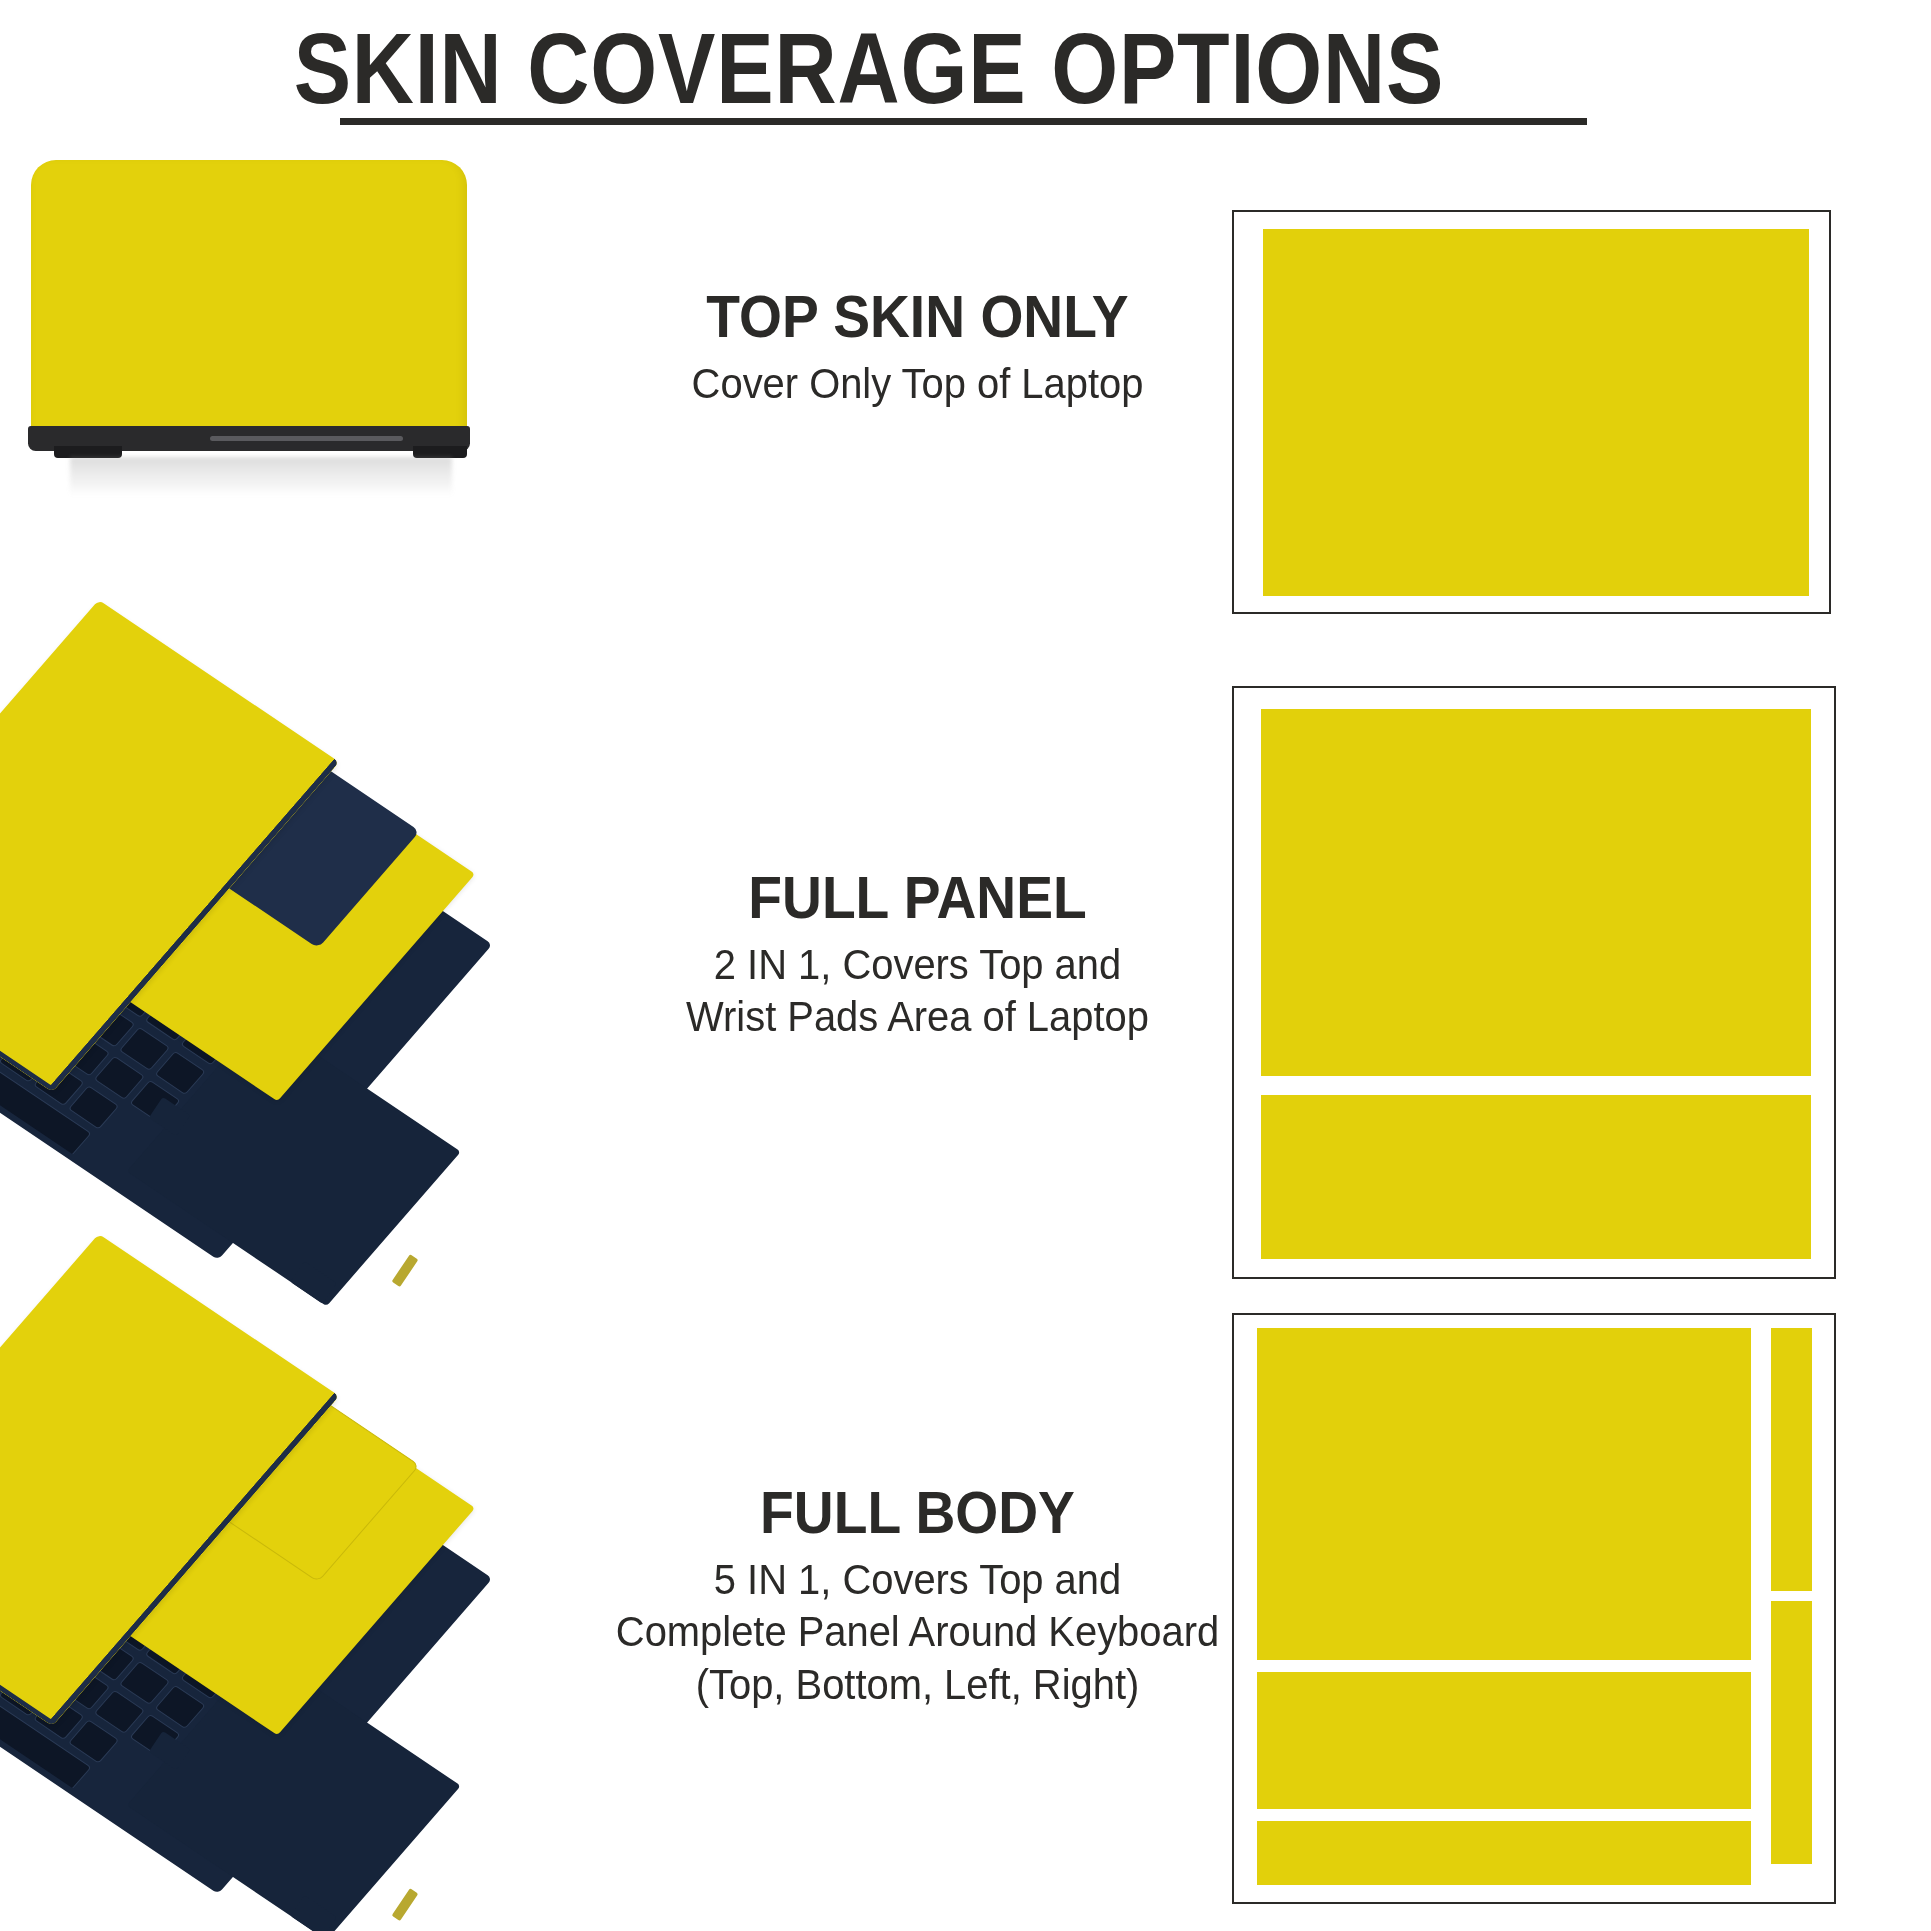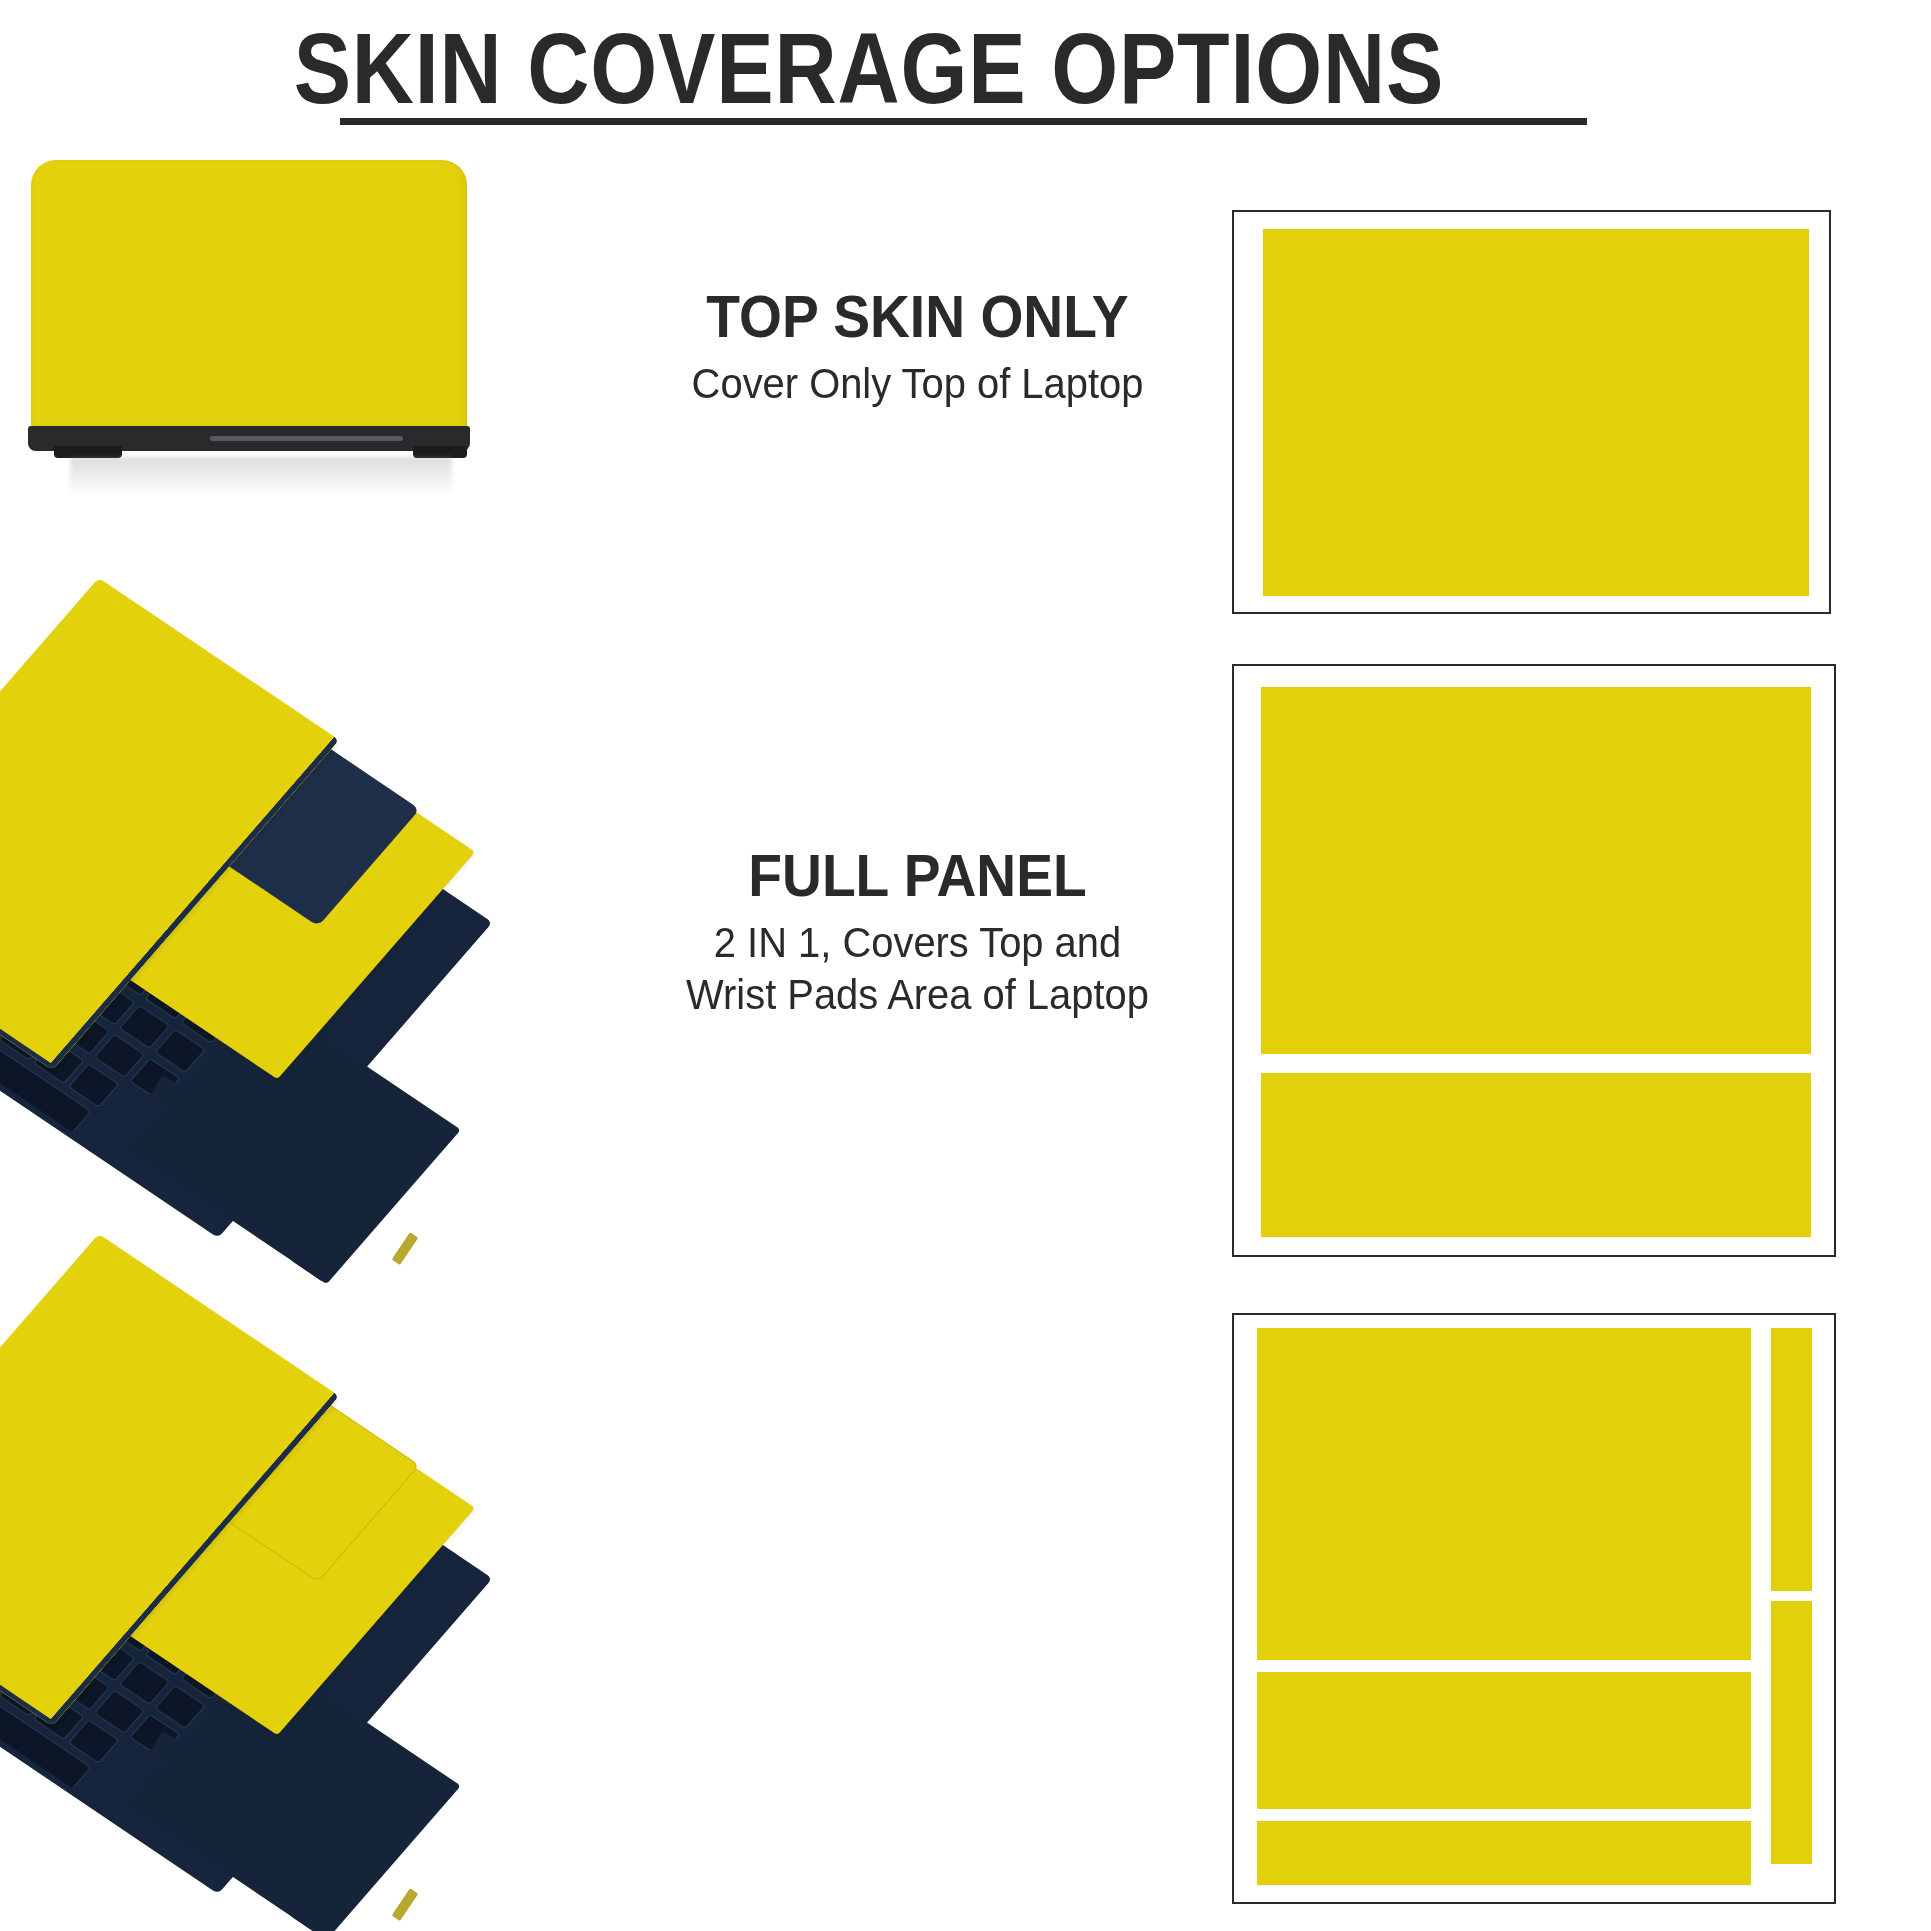--- a/index.html
+++ b/index.html
@@ -45,21 +45,21 @@
     background: #2b2a28;
   }
 
   
   .row {
     position: absolute;
     left: 0;
     width: 1931px;
   }
   .row-1 { top: 145px;  height: 483px; }
-  .row-2 { top: 647px;  height: 628px; }
+  .row-2 { top: 669px;  height: 628px; }
   .row-3 { top: 1303px; height: 628px; }
 
   
   .textcol {
     position: absolute;
     left: 599px;
     width: 637px;
     text-align: center;
     margin-top: 14px;
   }
@@ -368,20 +368,28 @@
       <div class="quad palm"></div>
       <div class="quad trackpad-skin"></div>
       <div class="quad lid-big"></div>
       <div class="quad lid-edge"></div>
       <div class="hinge-foot" style="left:114px; top:425px; width:33px; height:25px; transform:rotate(34deg);"></div>
       <div class="hinge-foot" style="left:255px; top:591px; width:39px; height:25px; transform:rotate(34deg);"></div>
       <div class="port" style="left:361px; top:575px; width:9.7px; height:33px; transform:rotate(34deg);"></div>
     </div>
   </div>
 
+  <div class="textcol" style="top:164px;">
+    <div class="opt-title">FULL BODY</div>
+    <div class="opt-sub">
+      <span>5 IN 1, Covers Top and</span>
+      <span>Complete Panel Around Keyboard</span>
+      <span>(Top, Bottom, Left, Right)</span>
+    </div>
+  </div>
 
   <div class="sheet" style="left:1232px; top:9.7px; width:604px; height:591px;">
     <div class="piece" style="left:23px; top:13.5px; width:494px; height:332px;"></div>
     <div class="piece" style="left:537px; top:13.5px; width:41px; height:263px;"></div>
     <div class="piece" style="left:537px; top:286px; width:41px; height:263px;"></div>
     <div class="piece" style="left:23px; top:357px; width:494px; height:137px;"></div>
     <div class="piece" style="left:23px; top:506px; width:494px; height:64px;"></div>
   </div>
 
 </div>

